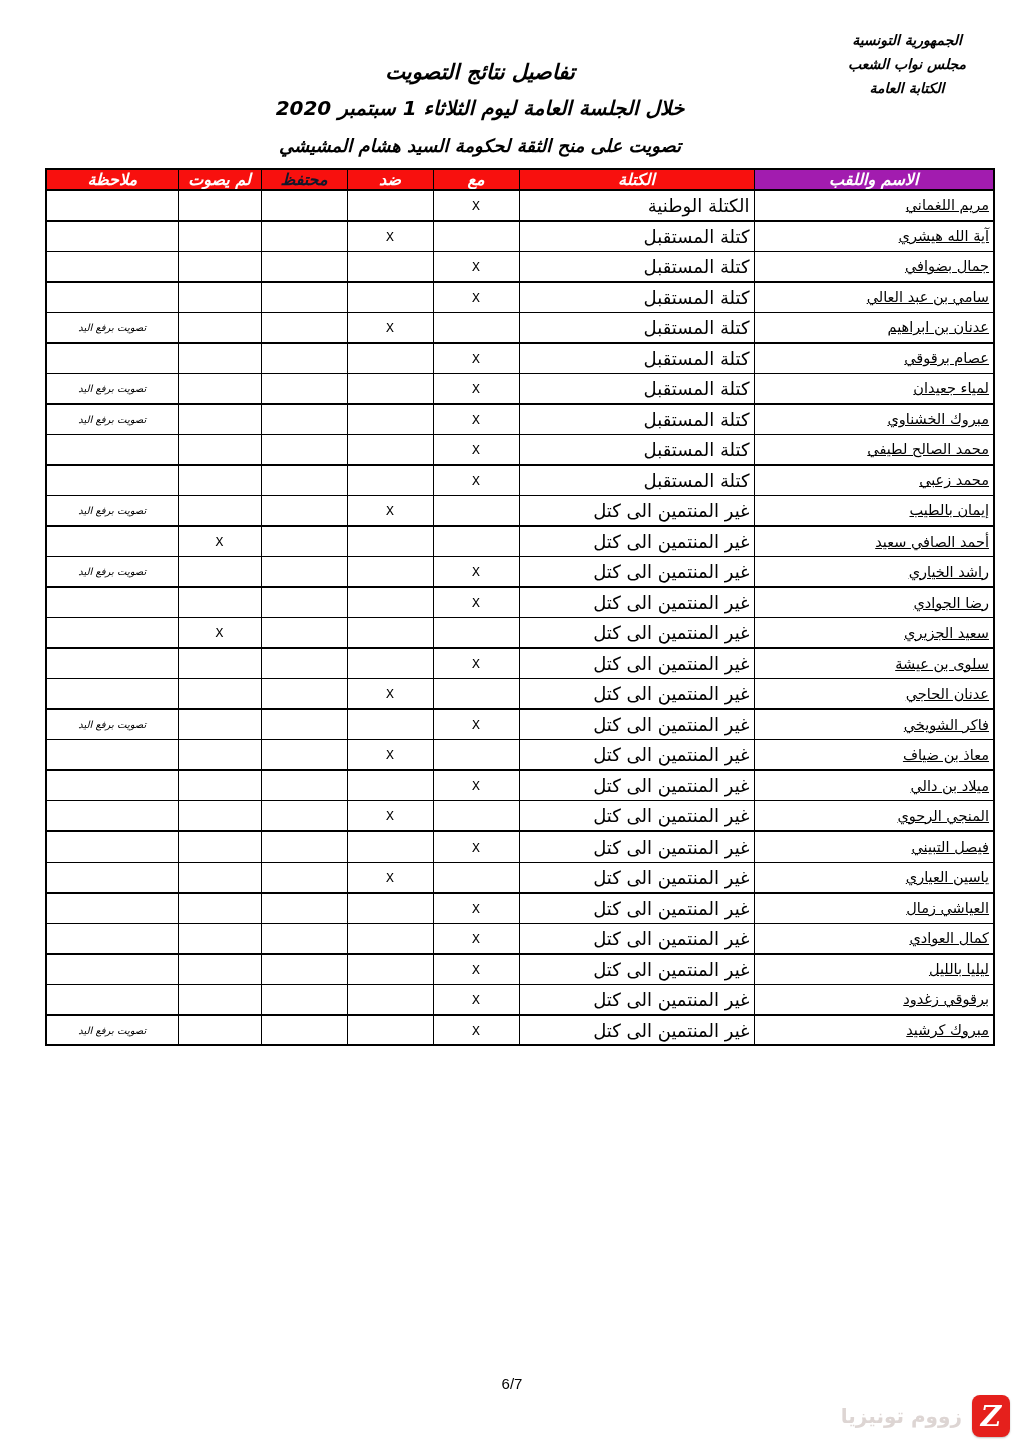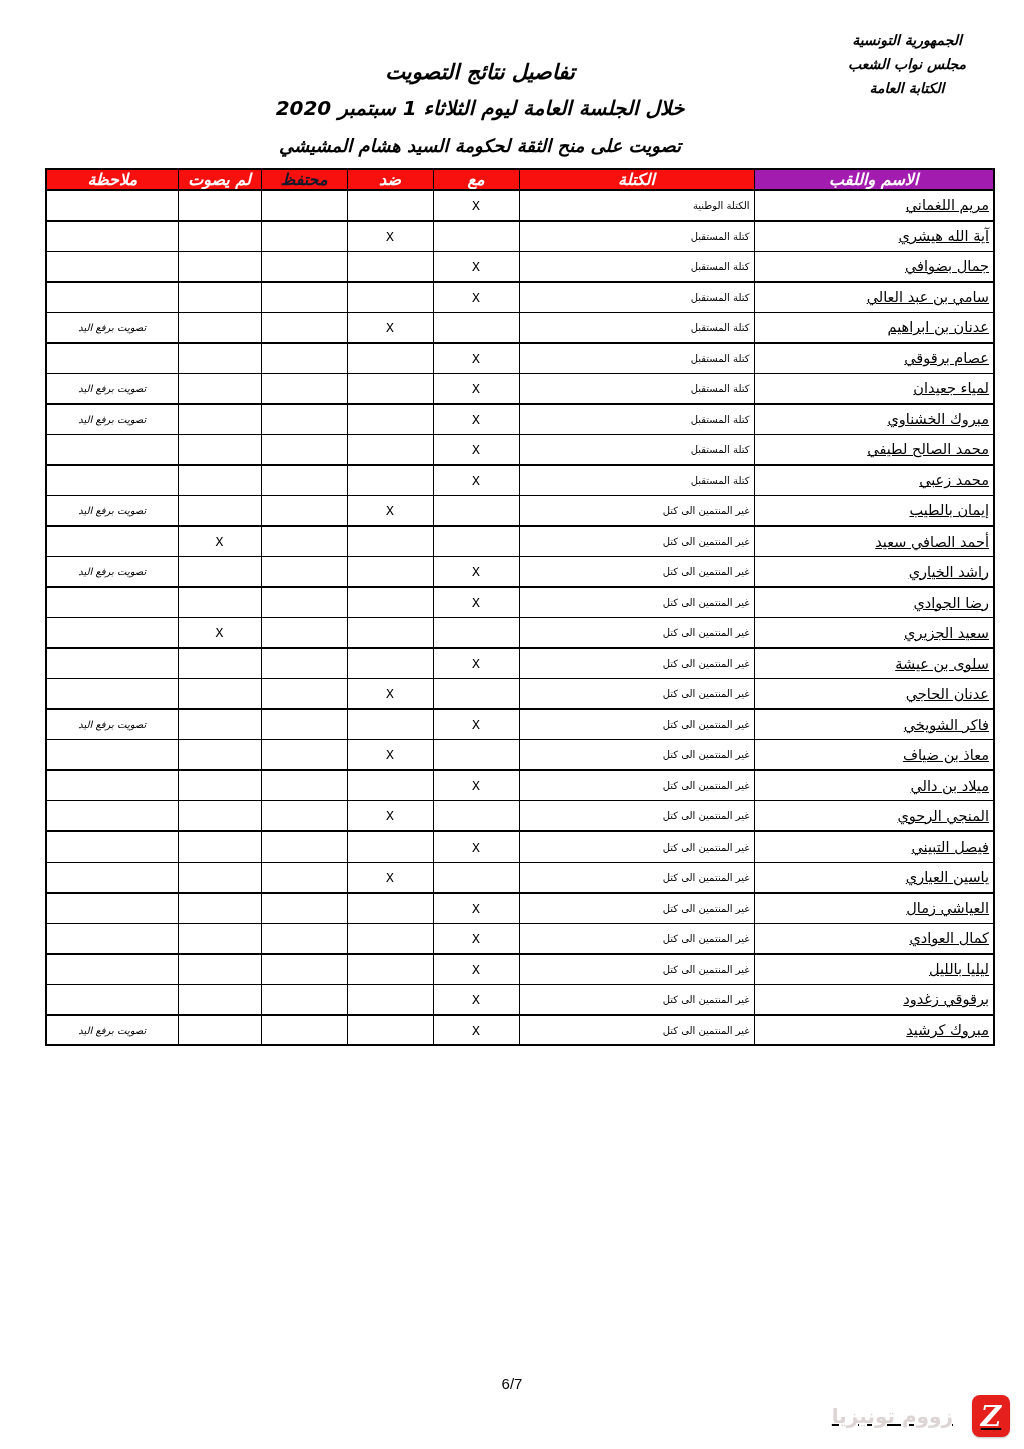--- a/index.html
+++ b/index.html
@@ -43,34 +43,34 @@
   }
   .sheet-table th{
     height:20px;
     color:#fff;font-weight:bold;font-style:italic;
     font-size:16px;text-align:center;
     border-bottom-width:2.5px;
   }
   .sheet-table td{height:30.55px;}
   .sheet-table tr:nth-child(odd) td{border-bottom-width:2.5px;}
   .sheet-table td.name{font-size:14.5px;text-align:right;text-decoration:underline;}
-  .sheet-table td.bloc{font-size:10px;text-align:right;margin-left:42px;}
+  .sheet-table td.bloc{font-size:18px;text-align:right;margin-left:42px;}
   .sheet-table td.mark{font-size:13px;text-align:center;font-family:"DejaVu Sans Mono",monospace;}
   .sheet-table td.note{font-size:10px;text-align:center;font-style:italic;}
   .sheet-table{border:2.5px solid #000;}
 
   
   .page-num{
     position:absolute;top:1375px;left:0;width:1024px;
     text-align:center;font-size:15px;
     font-family:"Liberation Sans",sans-serif;
   }
   .watermark{
     position:absolute;top:1395px;right:14px;
-    display:flex;align-items:center;gap:19px;direction:ltr;text-decoration:underline;
+    display:flex;align-items:center;gap:10px;direction:ltr;
   }
   .wm-text{
     font-size:20px;font-weight:bold;direction:rtl;
     letter-spacing:1px;
   }
   .wm-logo{
     width:38px;height:42px;border-radius:8px;
     display:flex;align-items:center;justify-content:center;
     color:#fff;font-weight:bold;font-style:italic;
     font-size:28px;font-family:"DejaVu Serif",serif;

